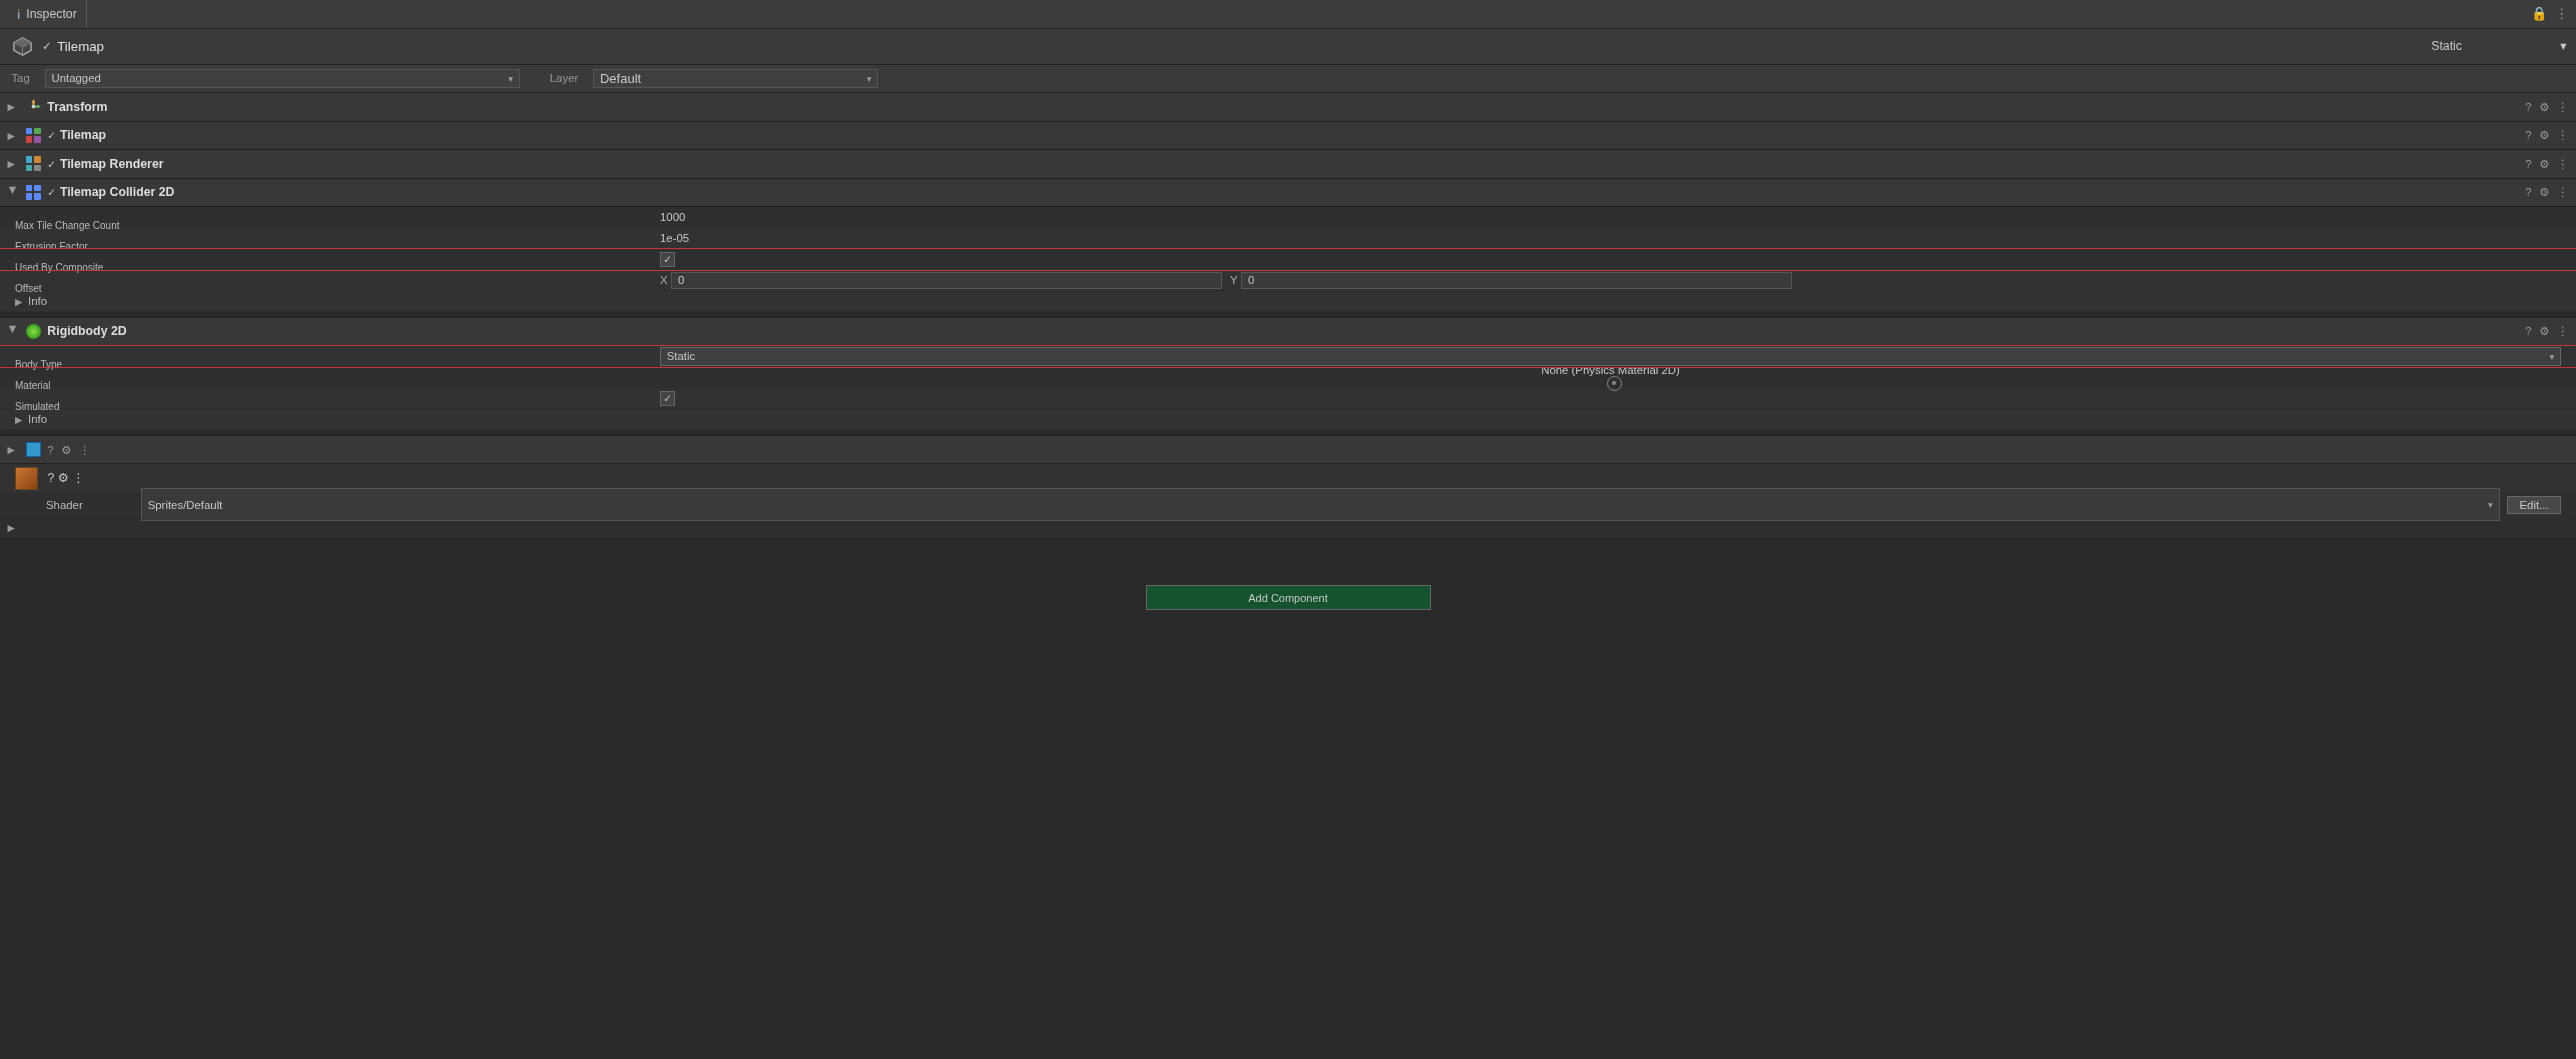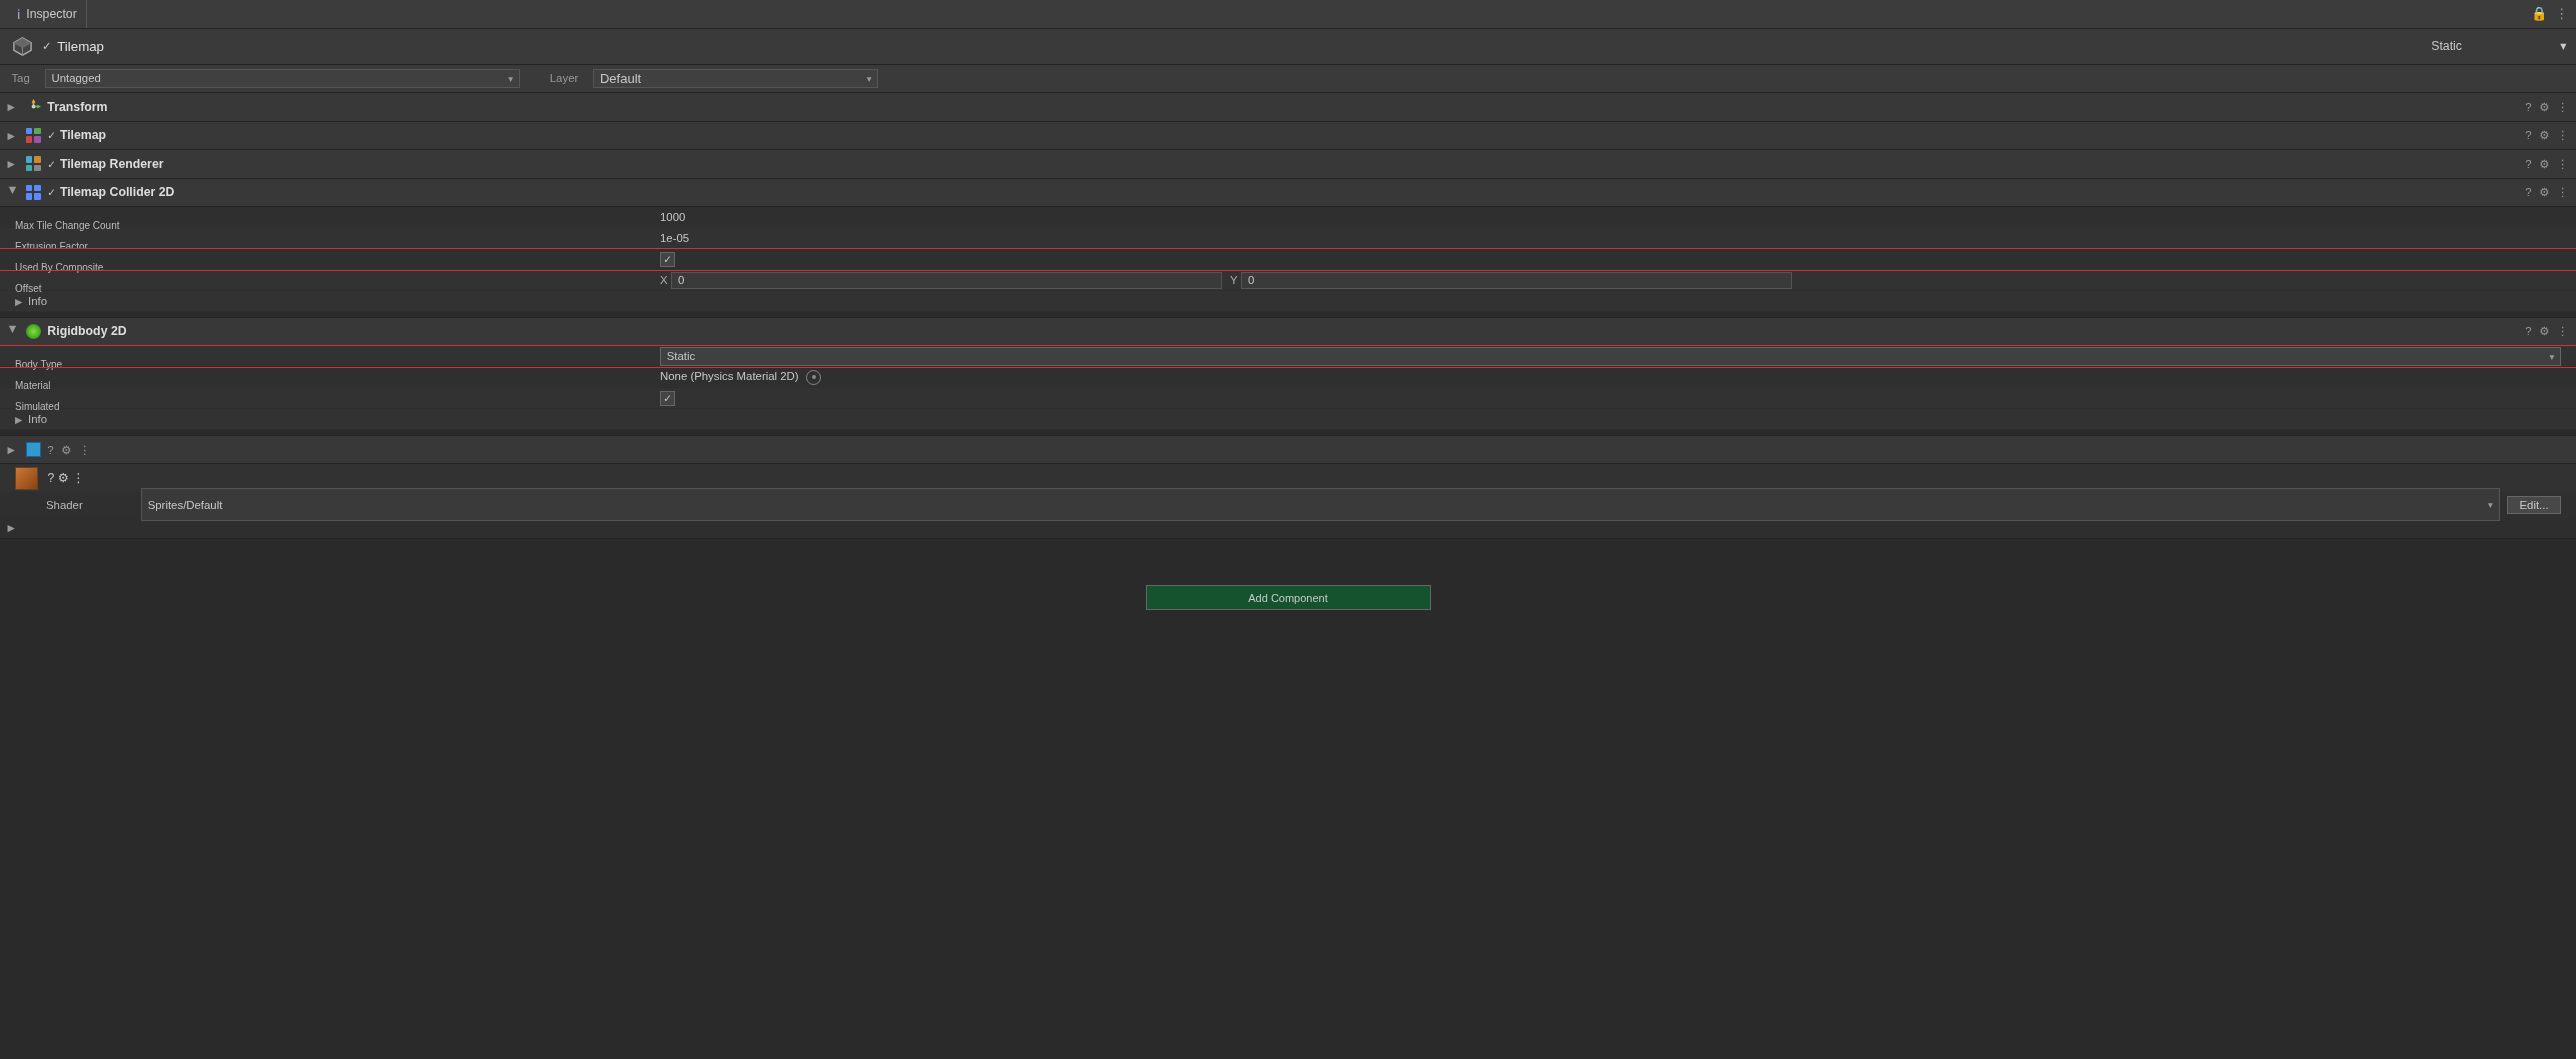--- a/index.html
+++ b/index.html
@@ -610,21 +610,21 @@
   <div class="prop-value">
     <div class="body-type-dropdown">
       <span class="body-type-value">Static</span>
       <span class="body-type-arrow">▾</span>
     </div>
   </div>
 </div>
 
 <div class="prop-row">
   <span class="prop-label">Material</span>
-  <div class="prop-value" style="display:flex;align-items:flex-start;">
+  <div class="prop-value" style="display:flex;align-items:center;flex-direction:column;">
     <span>None (Physics Material 2D)</span>
     <div class="circle-icon">
       <div class="circle-dot"></div>
     </div>
   </div>
 </div>
 
 <div class="prop-row">
   <span class="prop-label">Simulated</span>
   <div class="prop-value">

